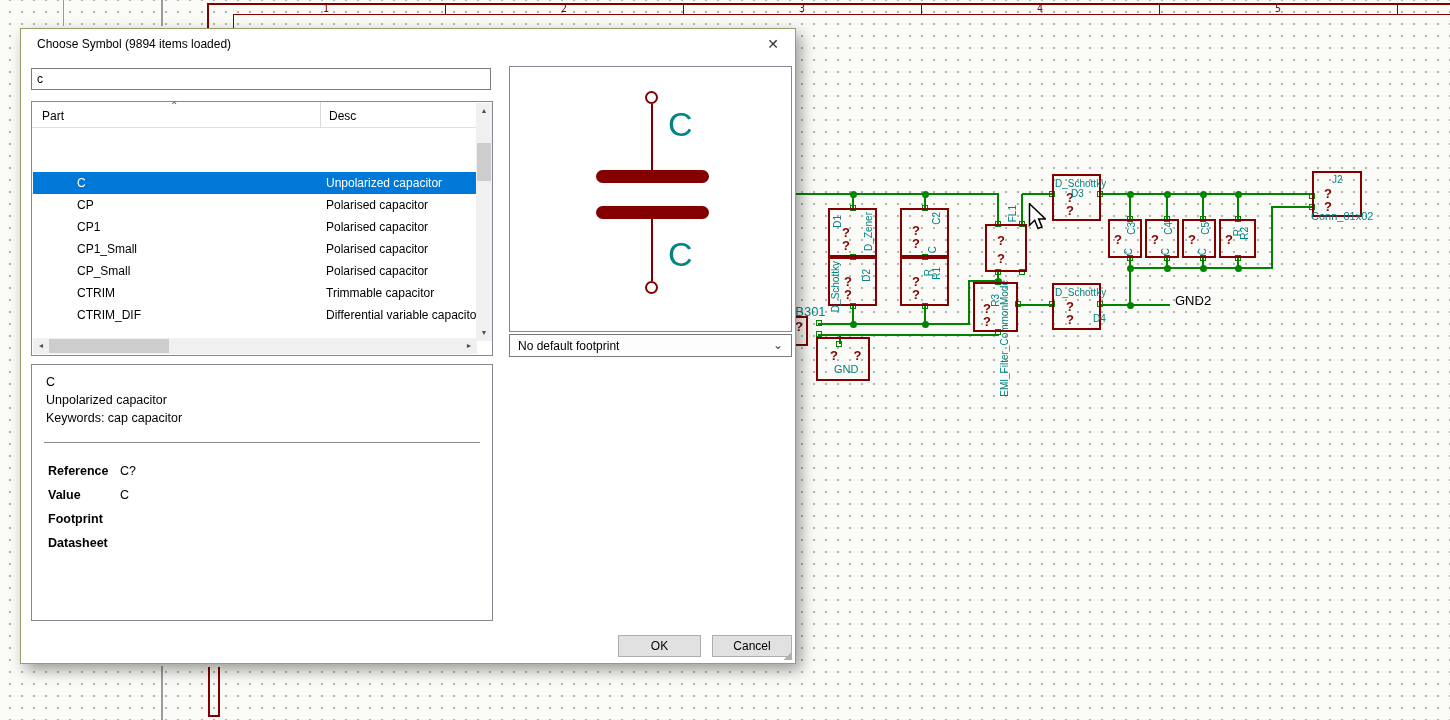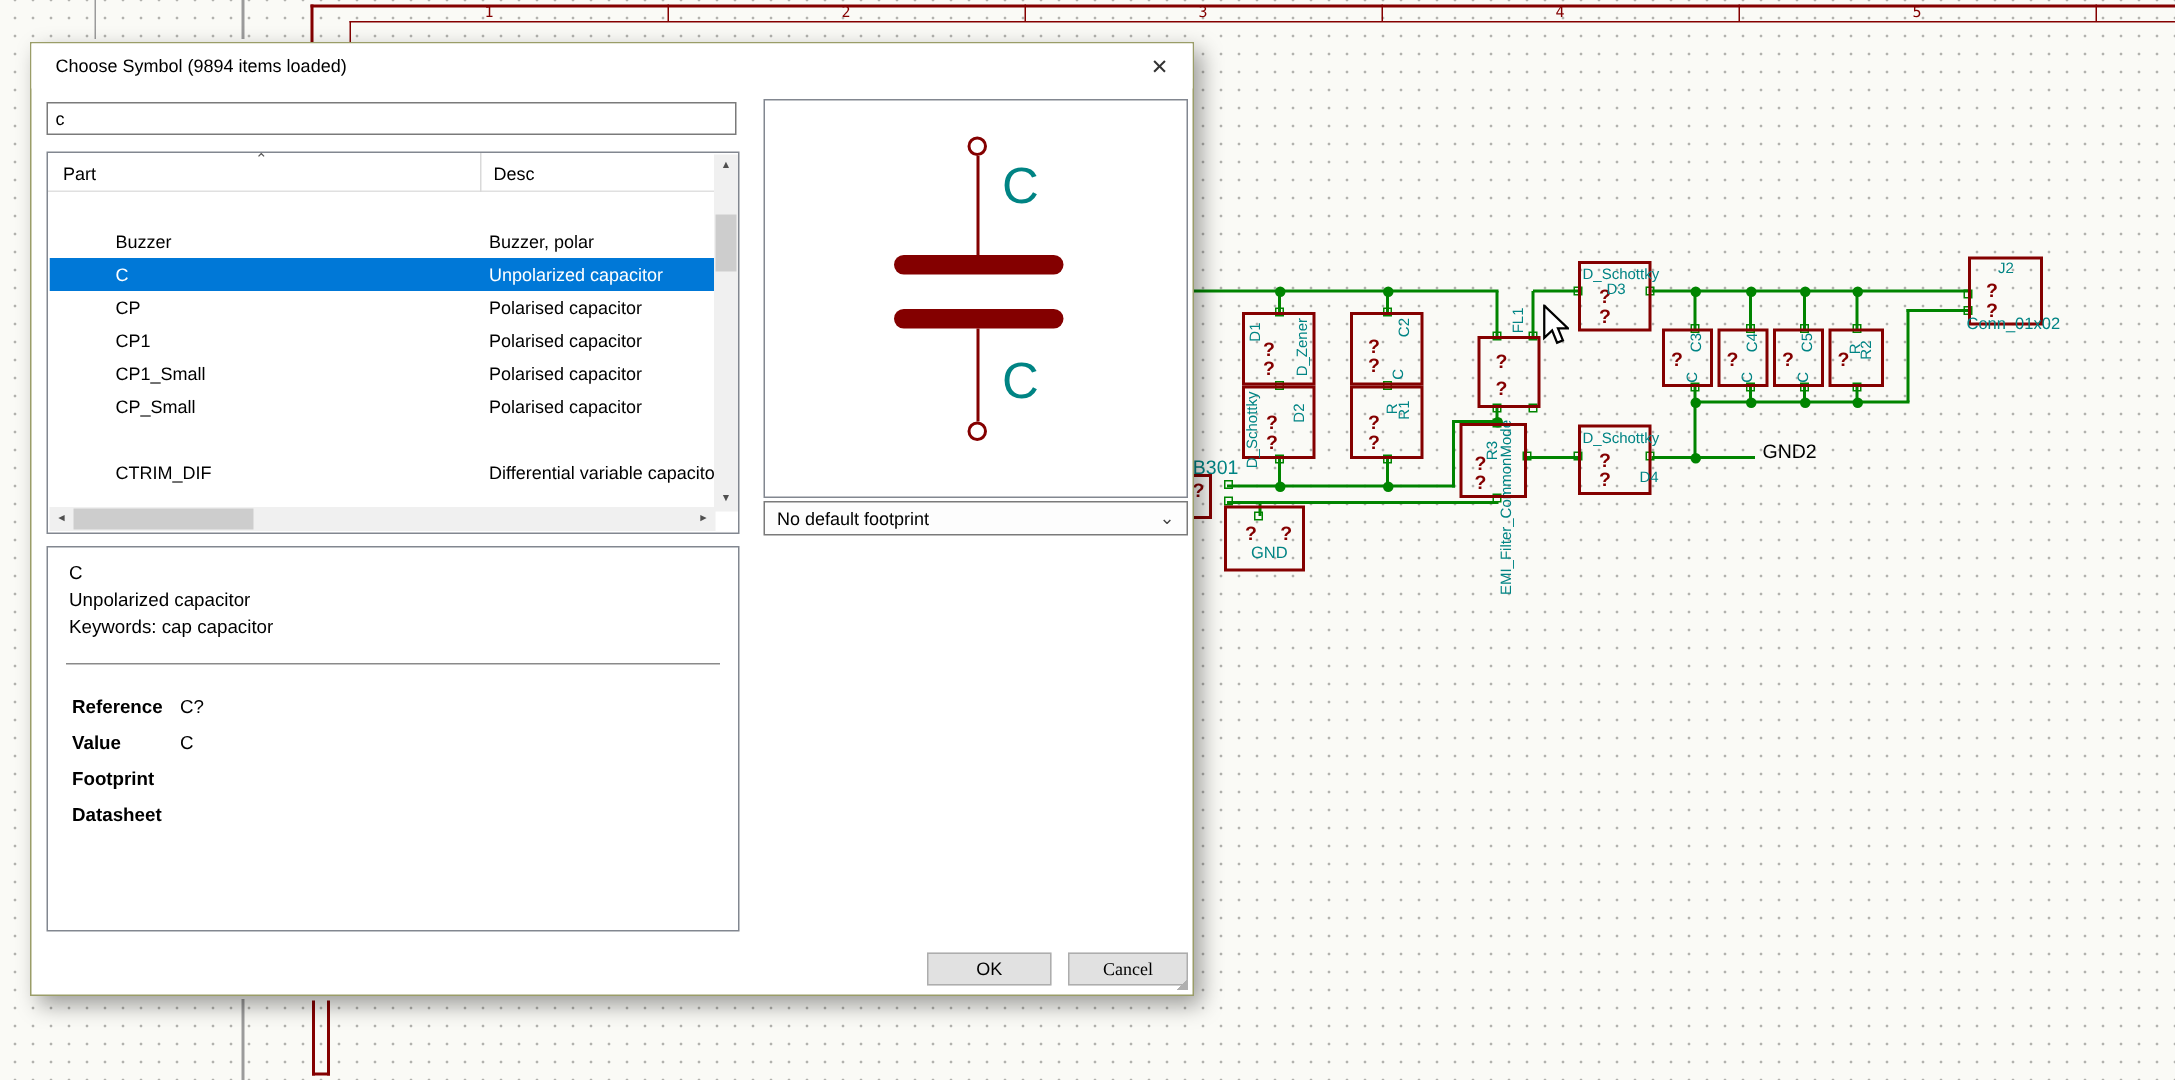--- a/index.html
+++ b/index.html
@@ -276,43 +276,43 @@
     <input class="searchbox" value="c" style="">
 
     <div class="panel" style="left:10px;top:72px;width:462px;height:255px;">
       <div class="listhdr">
         <span class="colname" style="left:10px;">Part</span>
         <span class="sortcaret">⌃</span>
         <div class="coldiv"></div>
         <span class="colname" style="left:297px;">Desc</span>
       </div>
       <div class="rows">
-        <div class="lrow" style="top:22px;">
-          <span class="part">Buzzer</span>
-            <span class="desc">Buzzer, polar</span>
-        </div>
         <div class="lrow sel" style="top:44px;">
           <span class="part">C</span>
             <span class="desc">Unpolarized capacitor</span>
         </div>
         <div class="lrow" style="top:66px;">
           <span class="part">CP</span>
             <span class="desc">Polarised capacitor</span>
         </div>
         <div class="lrow" style="top:88px;">
           <span class="part">CP1</span>
             <span class="desc">Polarised capacitor</span>
         </div>
         <div class="lrow" style="top:110px;">
           <span class="part">CP1_Small</span>
             <span class="desc">Polarised capacitor</span>
         </div>
         <div class="lrow" style="top:132px;">
           <span class="part">CP_Small</span>
             <span class="desc">Polarised capacitor</span>
+        </div>
+        <div class="lrow" style="top:154px;">
+          <span class="part">CTRIM</span>
+            <span class="desc">Trimmable capacitor</span>
         </div>
         <div class="lrow" style="top:176px;">
           <span class="part">CTRIM_DIF</span>
             <span class="desc">Differential variable capacitor</span>
         </div>
       </div>
       <div class="vsb">
         <span class="sbarrow" style="top:0;">▲</span>
         <div class="sbthumbv" style="top:40px;height:38px;"></div>
         <span class="sbarrow" style="bottom:0;">▼</span>
@@ -352,20 +352,20 @@
       <span class="cap-lab" style="left:158px;top:170px;">C</span>
     </div>
 
     <div class="dropdown">
       <span class="dtext">No default footprint</span>
       <span class="chev">⌄</span>
     </div>
 
 
     <button class="btn" style="left:597px;top:606px;width:83px;">OK</button>
-    <button class="btn" style="left:691px;top:606px;width:80px;font-family:Liberation Serif, serif;">Cancel</button>
+    <button class="btn" style="left:691px;top:606px;width:80px;">Cancel</button>
     <div class="grip"></div>
   </div>
 
   <svg class="cursor" style="left:1028px;top:203px;" width="18" height="27" viewBox="0 0 12 18">
     <path d="M1 0.5 L1 14.8 L4.5 11.5 L6.7 17 L9.3 15.9 L7.1 10.6 L11.6 10.6 Z" fill="#ffffff" stroke="#000000" stroke-width="1"></path>
   </svg>
 </div>
 
 </body></html>

